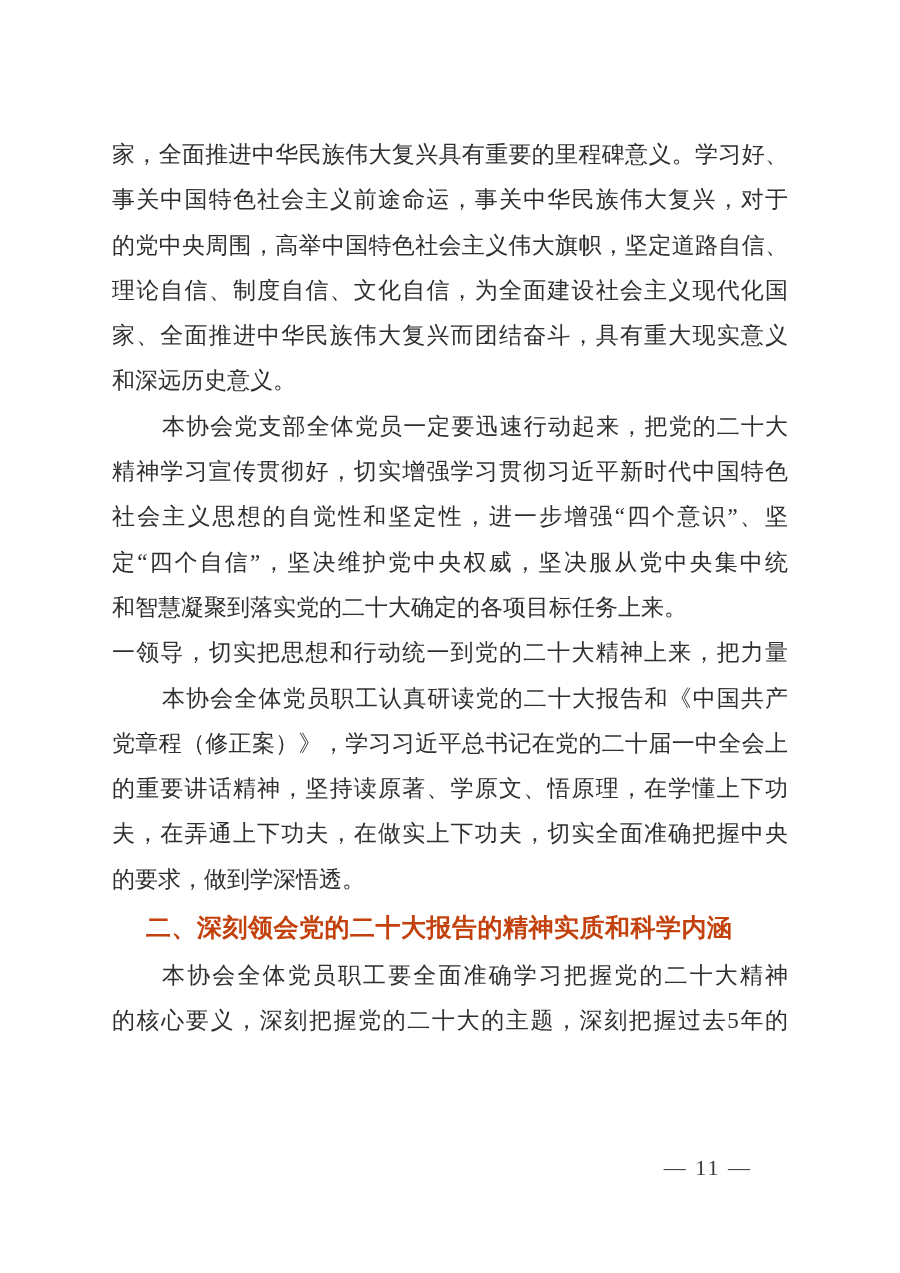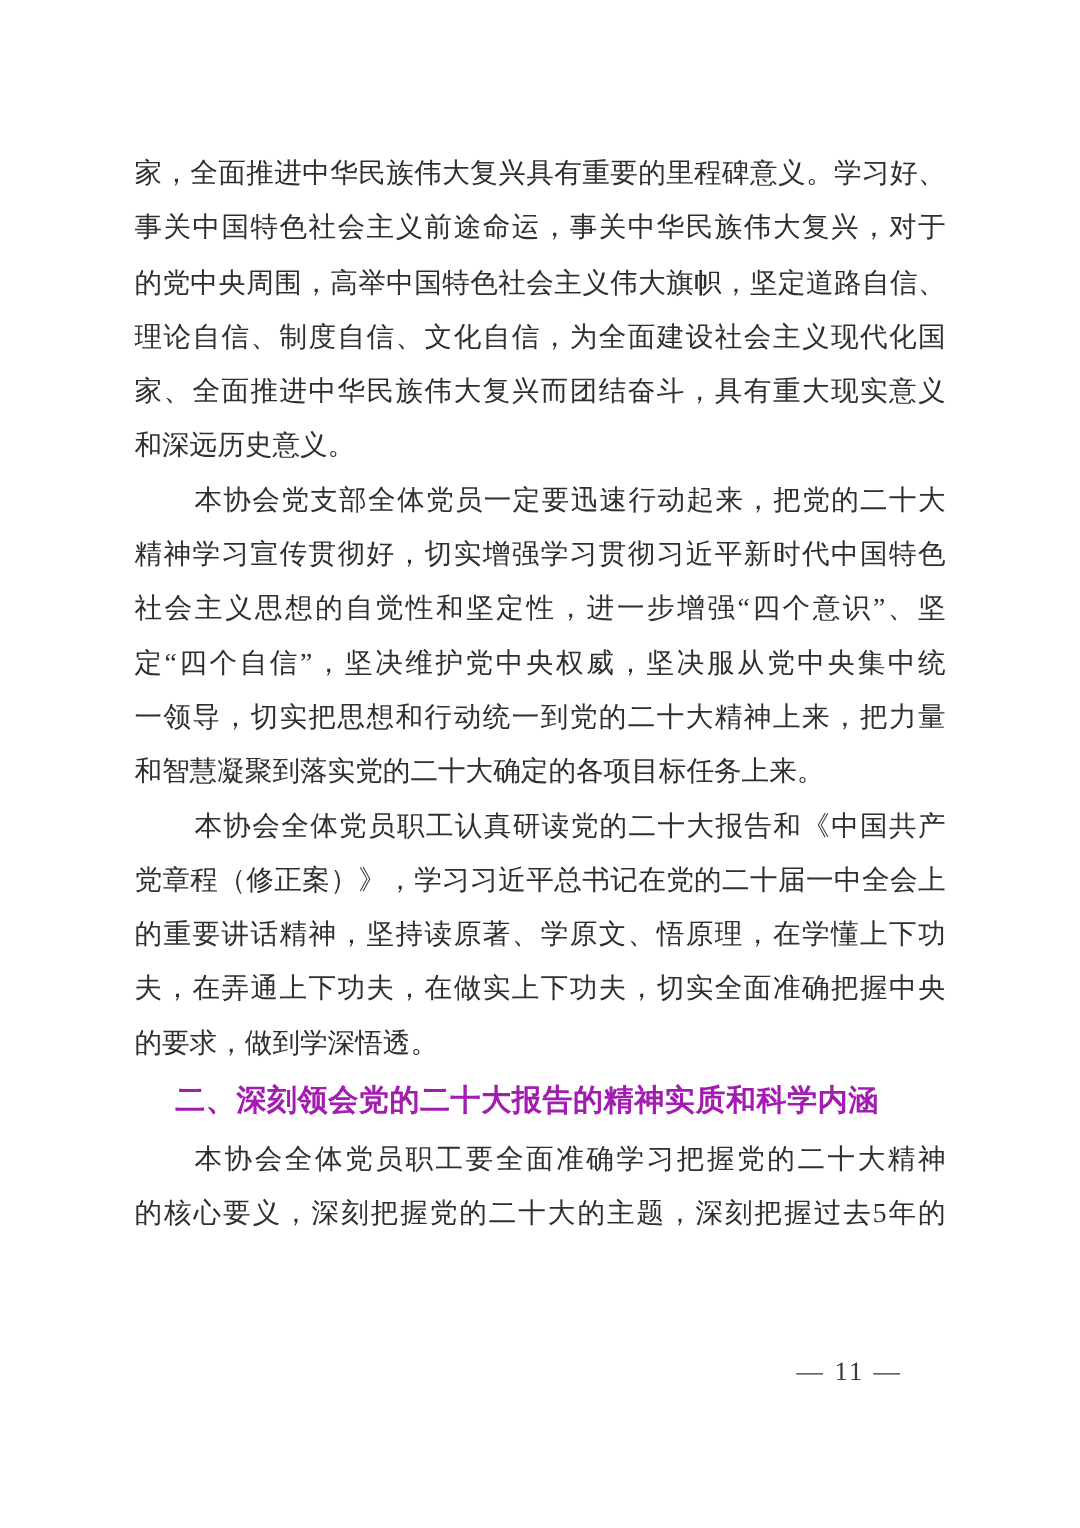--- a/index.html
+++ b/index.html
@@ -11,21 +11,21 @@
     position: relative;
     width: 900px;
     height: 1273px;
     background: #ffffff;
     overflow: hidden;
     font-family: "Liberation Serif", "DejaVu Serif", serif;
   }
   .text-block {
     position: absolute;
     left: 112px;
-    top: 122px;
+    top: 132px;
     width: 676px;
   }
   .line {
     height: 45.3px;
     line-height: 45.3px;
     font-size: 23px;
     color: #2f2f2f;
     text-align: justify;
     text-align-last: justify;
     text-justify: inter-character;
@@ -34,32 +34,32 @@
   .line.left {
     text-align: center;
     text-align-last: left;
   }
   .line.indent {
     text-indent: 50px;
   }
   .line.heading {
     font-family: "Liberation Sans", "DejaVu Sans", sans-serif;
     font-weight: 700;
-    color: #a21caf;
+    color: #c2410c;
     font-size: 25px;
     height: 51px;
     line-height: 51px;
     text-align: left;
     text-align-last: left;
     text-indent: 34px;
     letter-spacing: 0.5px;
   }
   .page-number {
     position: absolute;
-    top: 1130px;
+    top: 1155px;
     right: 148px;
     font-size: 22px;
     color: #3a3a3a;
     letter-spacing: 2px;
     font-family: "Liberation Serif", "DejaVu Serif", serif;
   }
 </style>
 </head>
 <body>
 
@@ -68,22 +68,22 @@
       <div class="line ">家，全面推进中华民族伟大复兴具有重要的里程碑意义。学习好、</div>
       <div class="line ">事关中国特色社会主义前途命运，事关中华民族伟大复兴，对于</div>
       <div class="line ">的党中央周围，高举中国特色社会主义伟大旗帜，坚定道路自信、</div>
       <div class="line ">理论自信、制度自信、文化自信，为全面建设社会主义现代化国</div>
       <div class="line ">家、全面推进中华民族伟大复兴而团结奋斗，具有重大现实意义</div>
       <div class="line left">和深远历史意义。</div>
       <div class="line  indent">本协会党支部全体党员一定要迅速行动起来，把党的二十大</div>
       <div class="line ">精神学习宣传贯彻好，切实增强学习贯彻习近平新时代中国特色</div>
       <div class="line ">社会主义思想的自觉性和坚定性，进一步增强“四个意识”、坚</div>
       <div class="line ">定“四个自信”，坚决维护党中央权威，坚决服从党中央集中统</div>
+      <div class="line left">和智慧凝聚到落实党的二十大确定的各项目标任务上来。</div>
       <div class="line ">一领导，切实把思想和行动统一到党的二十大精神上来，把力量</div>
-      <div class="line left">和智慧凝聚到落实党的二十大确定的各项目标任务上来。</div>
       <div class="line  indent">本协会全体党员职工认真研读党的二十大报告和《中国共产</div>
       <div class="line ">党章程（修正案）》，学习习近平总书记在党的二十届一中全会上</div>
       <div class="line ">的重要讲话精神，坚持读原著、学原文、悟原理，在学懂上下功</div>
       <div class="line ">夫，在弄通上下功夫，在做实上下功夫，切实全面准确把握中央</div>
       <div class="line left">的要求，做到学深悟透。</div>
       <div class="line heading">二、深刻领会党的二十大报告的精神实质和科学内涵</div>
       <div class="line  indent">本协会全体党员职工要全面准确学习把握党的二十大精神</div>
       <div class="line ">的核心要义，深刻把握党的二十大的主题，深刻把握过去5年的</div>
     </div>
   <div class="page-number">— 11 —</div>

